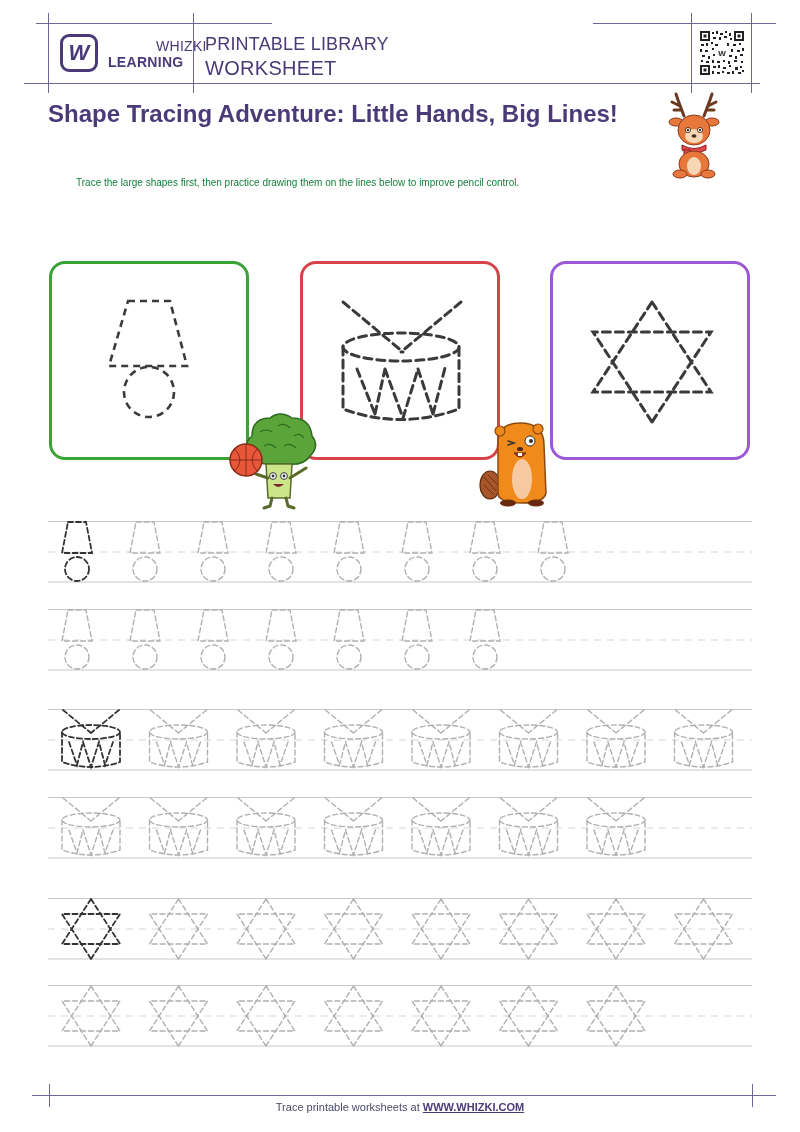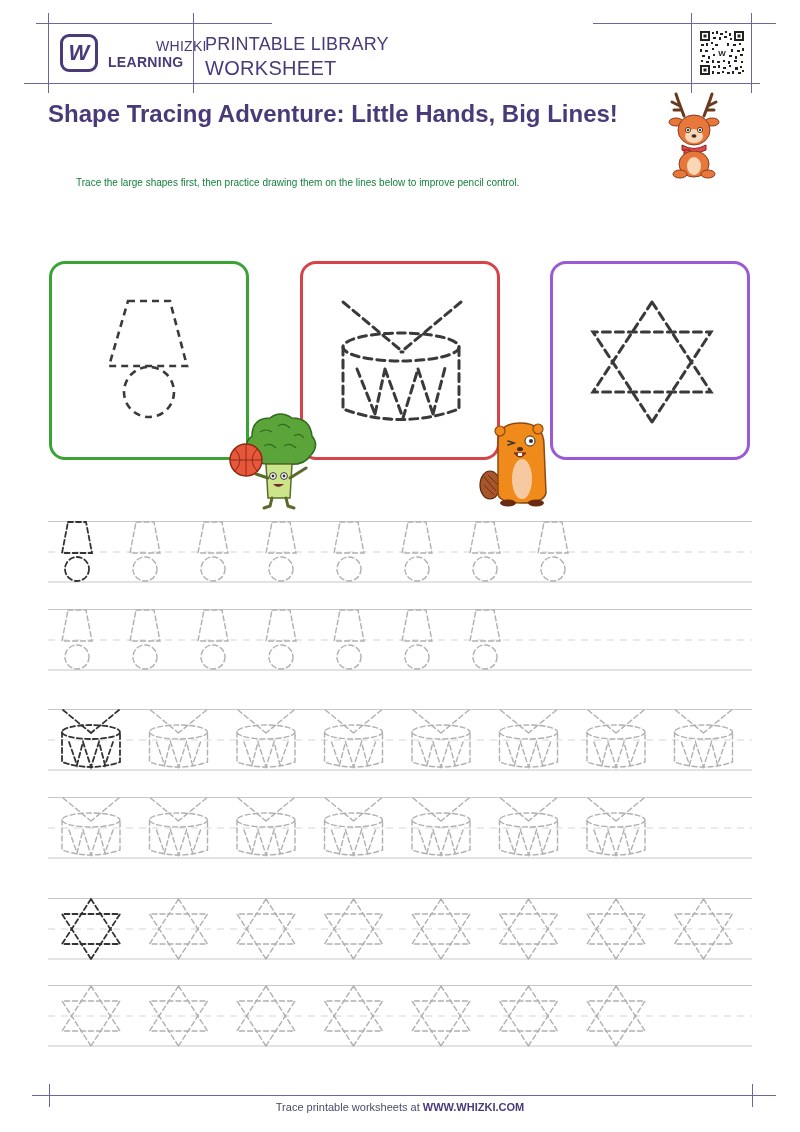--- a/index.html
+++ b/index.html
@@ -26,21 +26,21 @@
   .card { position: absolute; top: 261px; width: 200px; height: 199px; border: 3px solid; border-radius: 16px; background: #fff; }
   .card svg { position: absolute; left: 0; top: 0; }
 
   .broccoli { left: 226px; top: 410px; width: 100px; height: 100px; }
   .beaver { left: 478px; top: 415px; width: 80px; height: 92px; }
 
   .practice-row { position: absolute; left: 48px; width: 704px; }
   .practice-row svg { display: block; }
 
   .footer-text { left: 0; width: 800px; top: 1101px; text-align: center; font-size: 11px; color: #4a4a6a; }
-  .footer-text a { font-weight: bold; color: #4a3a78; }
+  .footer-text a { font-weight: bold; color: #4a3a78; text-decoration: underline; }
 </style>
 </head>
 <body>
 
 <div class="hline" style="left:36px; top:23px; width:236px;"></div>
 <div class="hline" style="left:593px; top:23px; width:183px;"></div>
 <div class="hline" style="left:24px; top:83px; width:160px;"></div>
 <div class="hline" style="left:184px; top:83px; width:400px;"></div>
 <div class="hline" style="left:580px; top:83px; width:180px;"></div>
 <div class="vline" style="left:48px; top:13px; height:80px;"></div>

